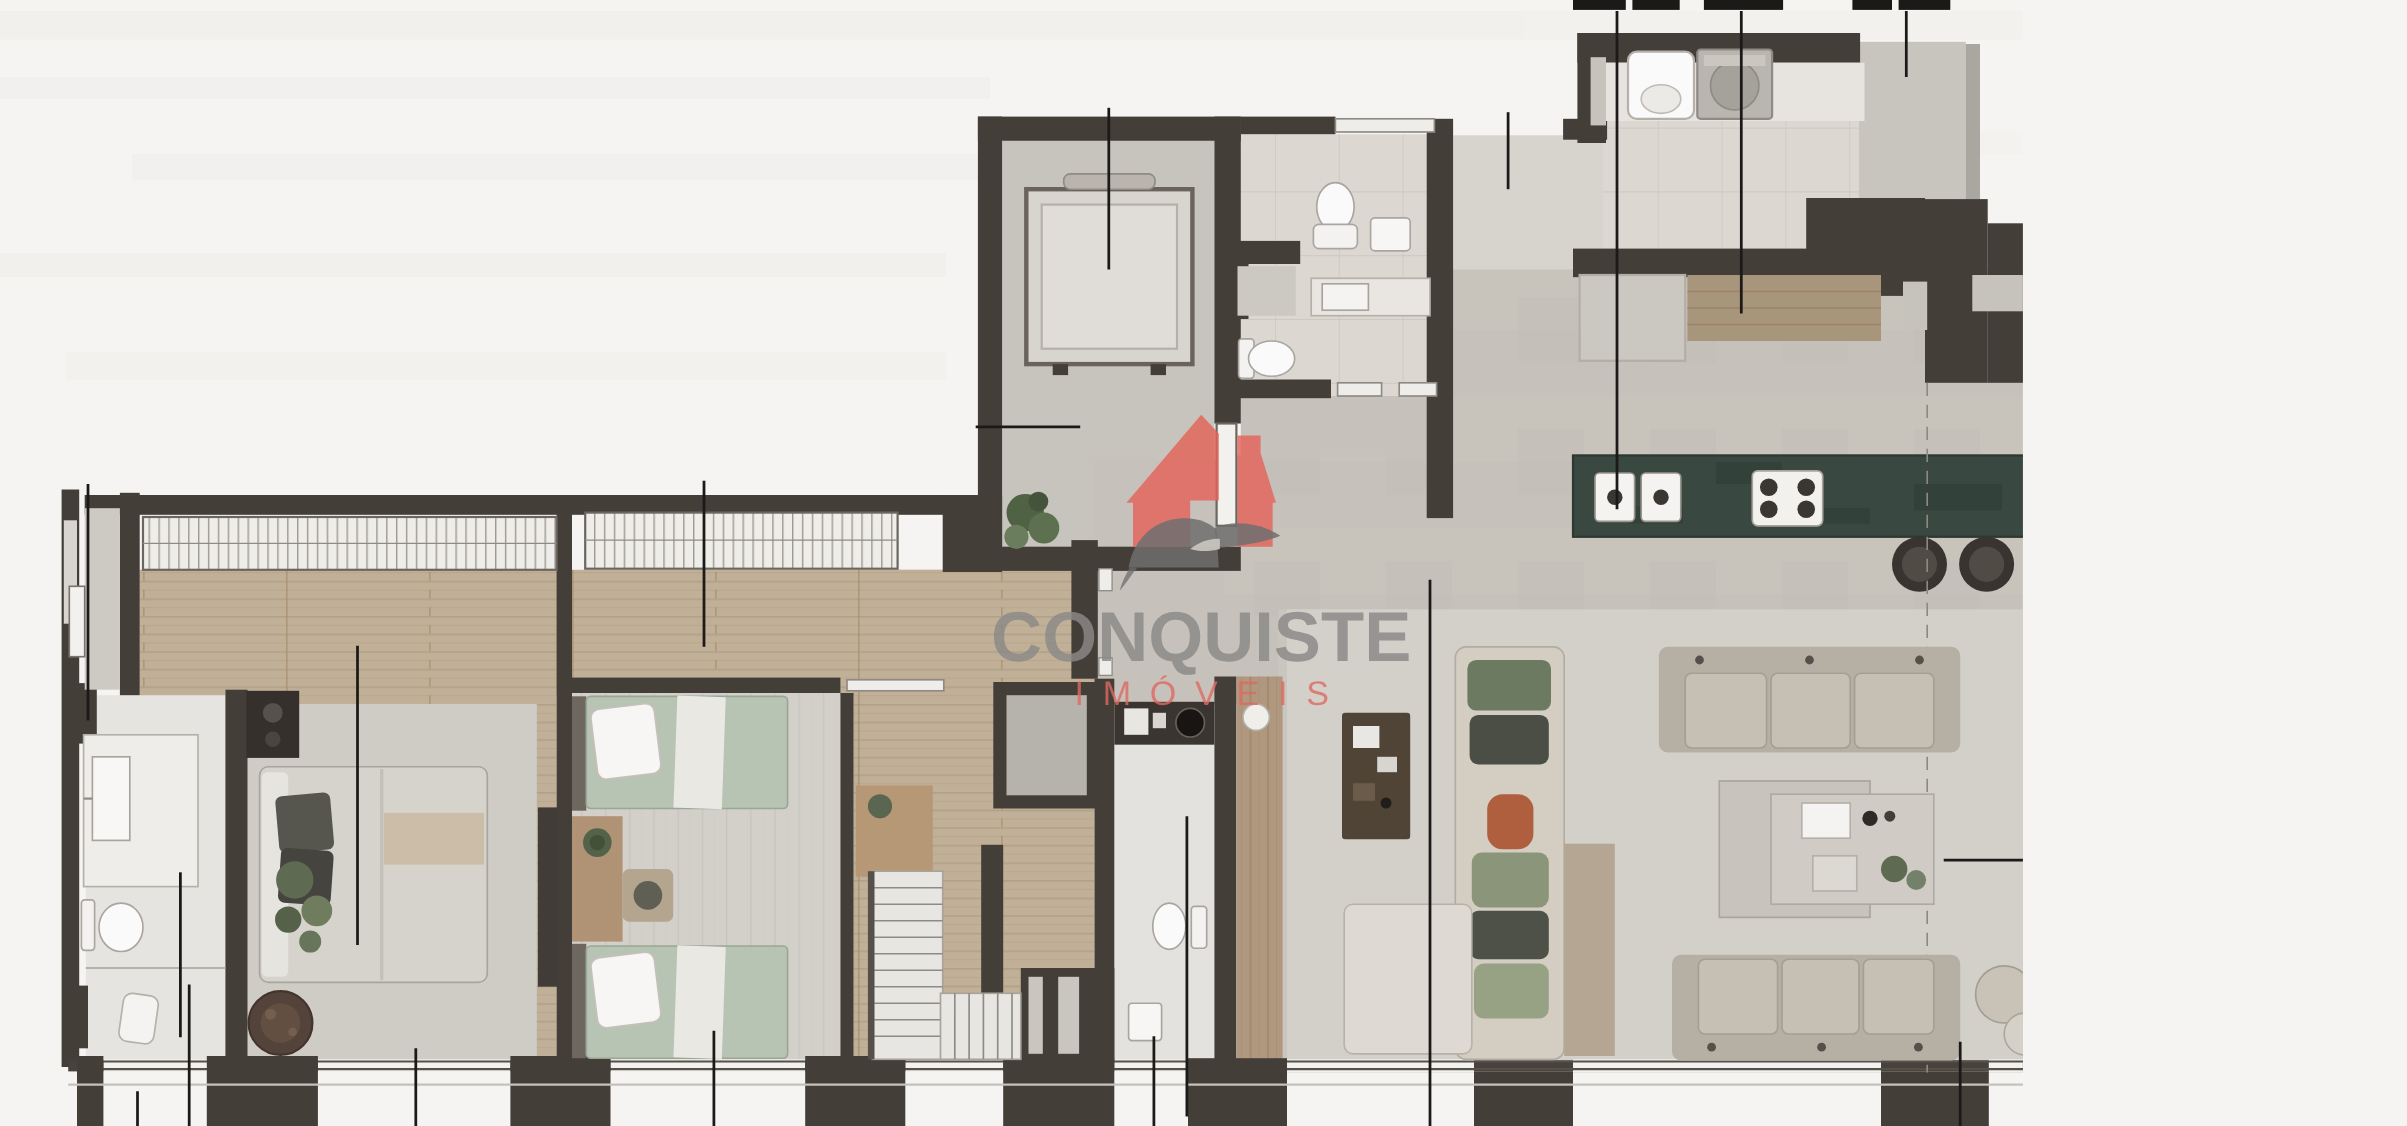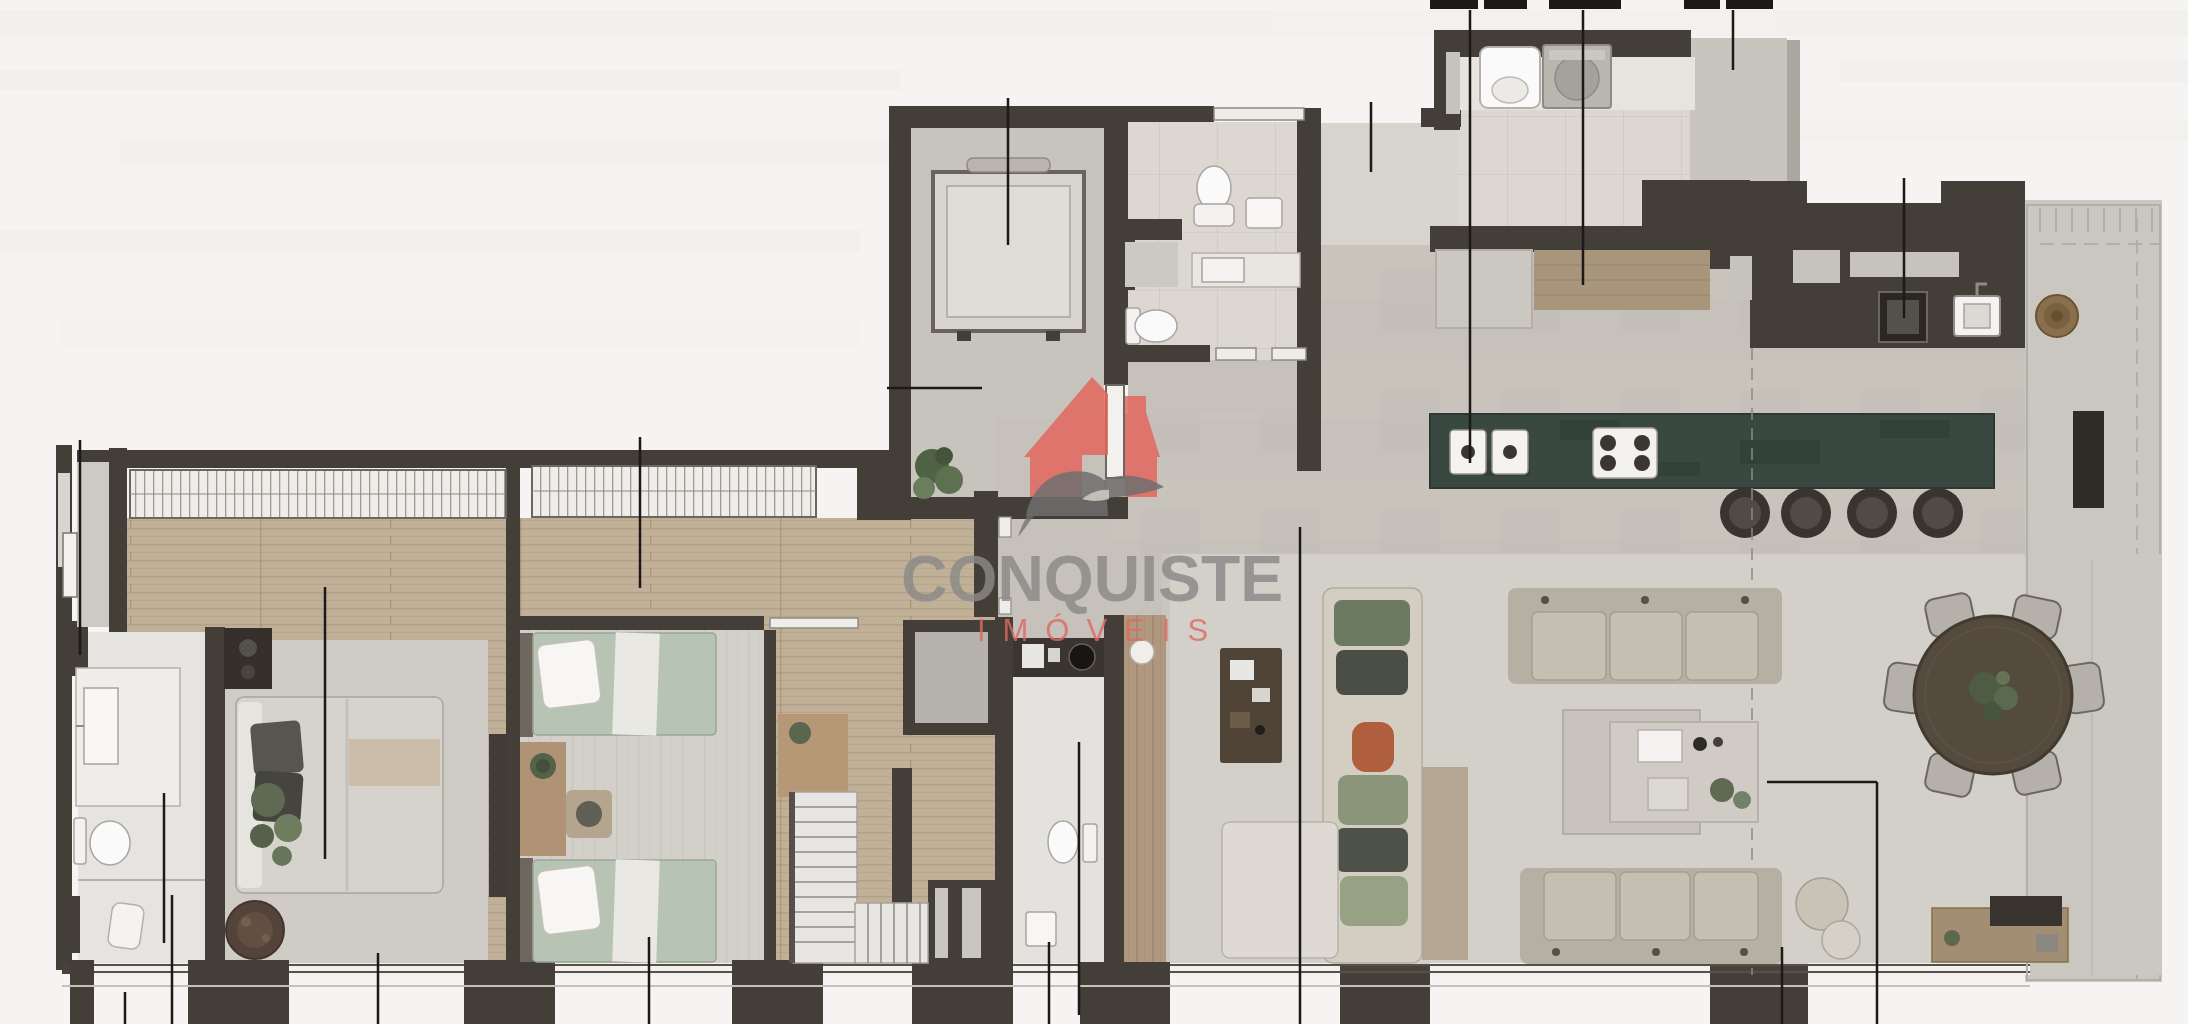--- a/index.html
+++ b/index.html
@@ -1,16 +1,16 @@
 <!DOCTYPE html>
 <html><head>
 <meta charset="utf-8">
 <style>
 html,body{margin:0;padding:0;background:#f5f4f2;}
-#wrap{width:2188px;height:1024px;overflow:hidden;position:relative;font-family:"Liberation Sans",sans-serif;}
+#wrap{width:1839px;height:1024px;overflow:hidden;position:relative;font-family:"Liberation Sans",sans-serif;}
 </style>
 </head>
 <body>
 <div id="wrap">
 <svg width="2188" height="1024" viewBox="0 0 2188 1024">
 <defs>
 <pattern id="hatch" width="9" height="52" patternUnits="userSpaceOnUse">
   <rect width="9" height="52" fill="#eeede9"></rect>
   <rect x="0" y="0" width="1.3" height="52" fill="#a09a92"></rect>
 </pattern>

